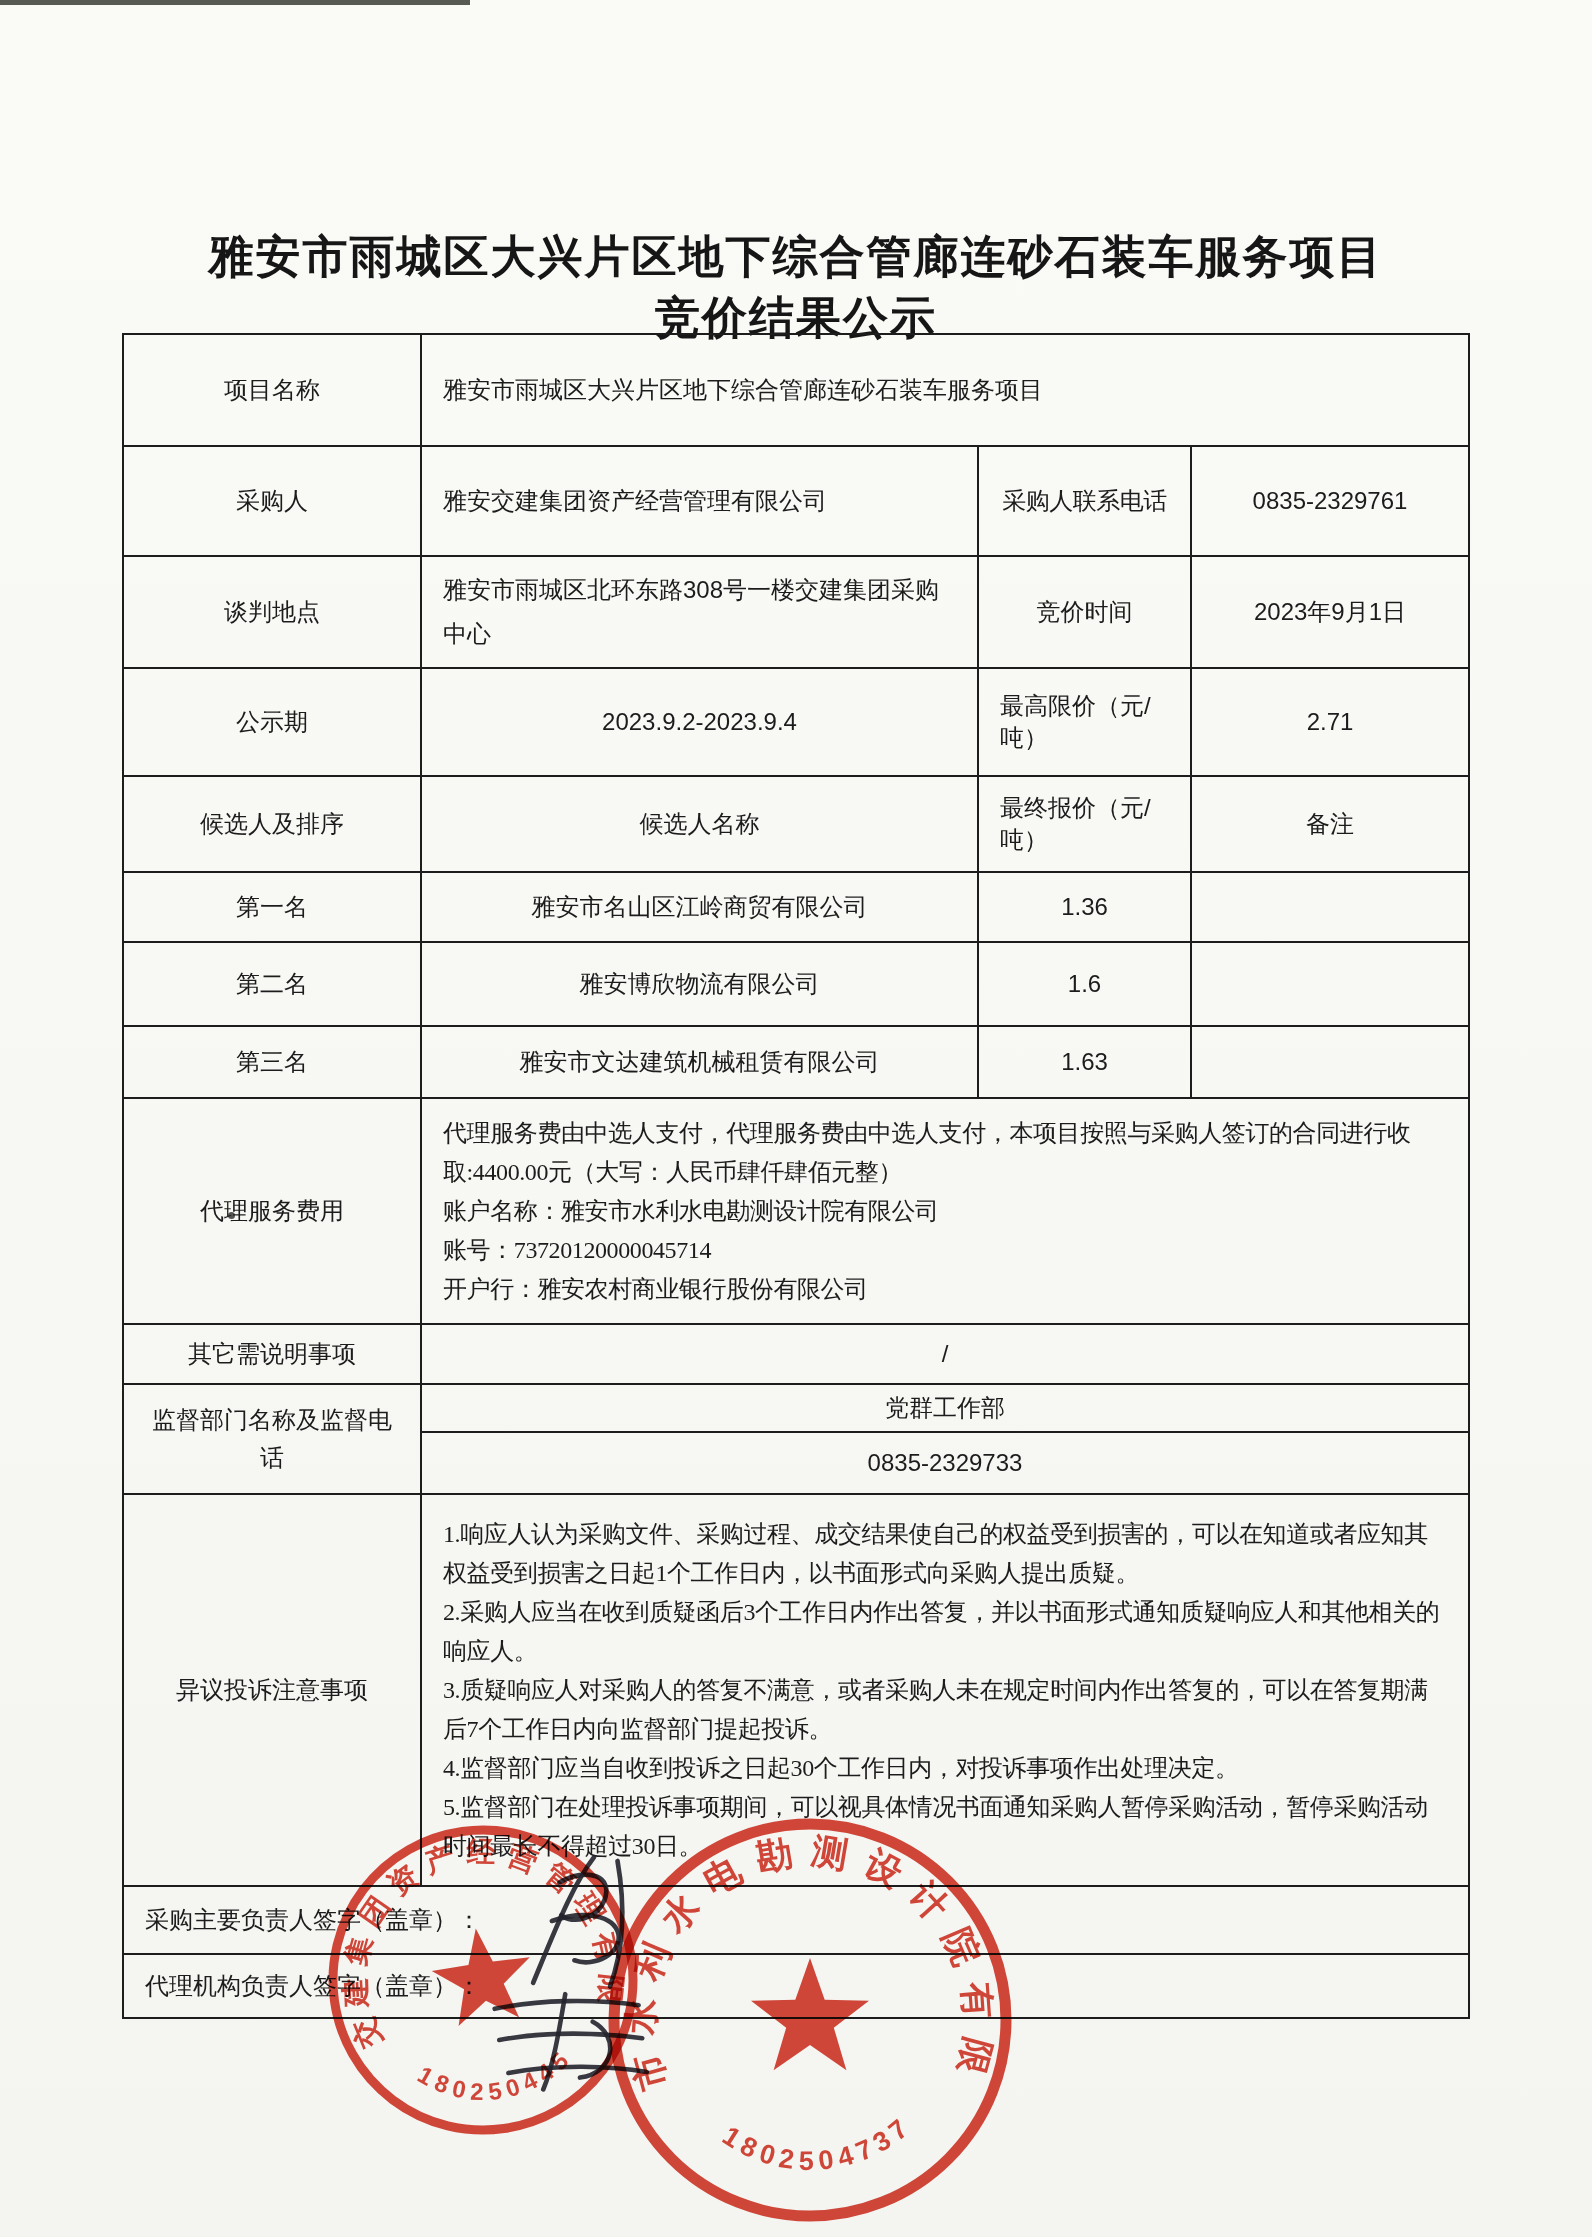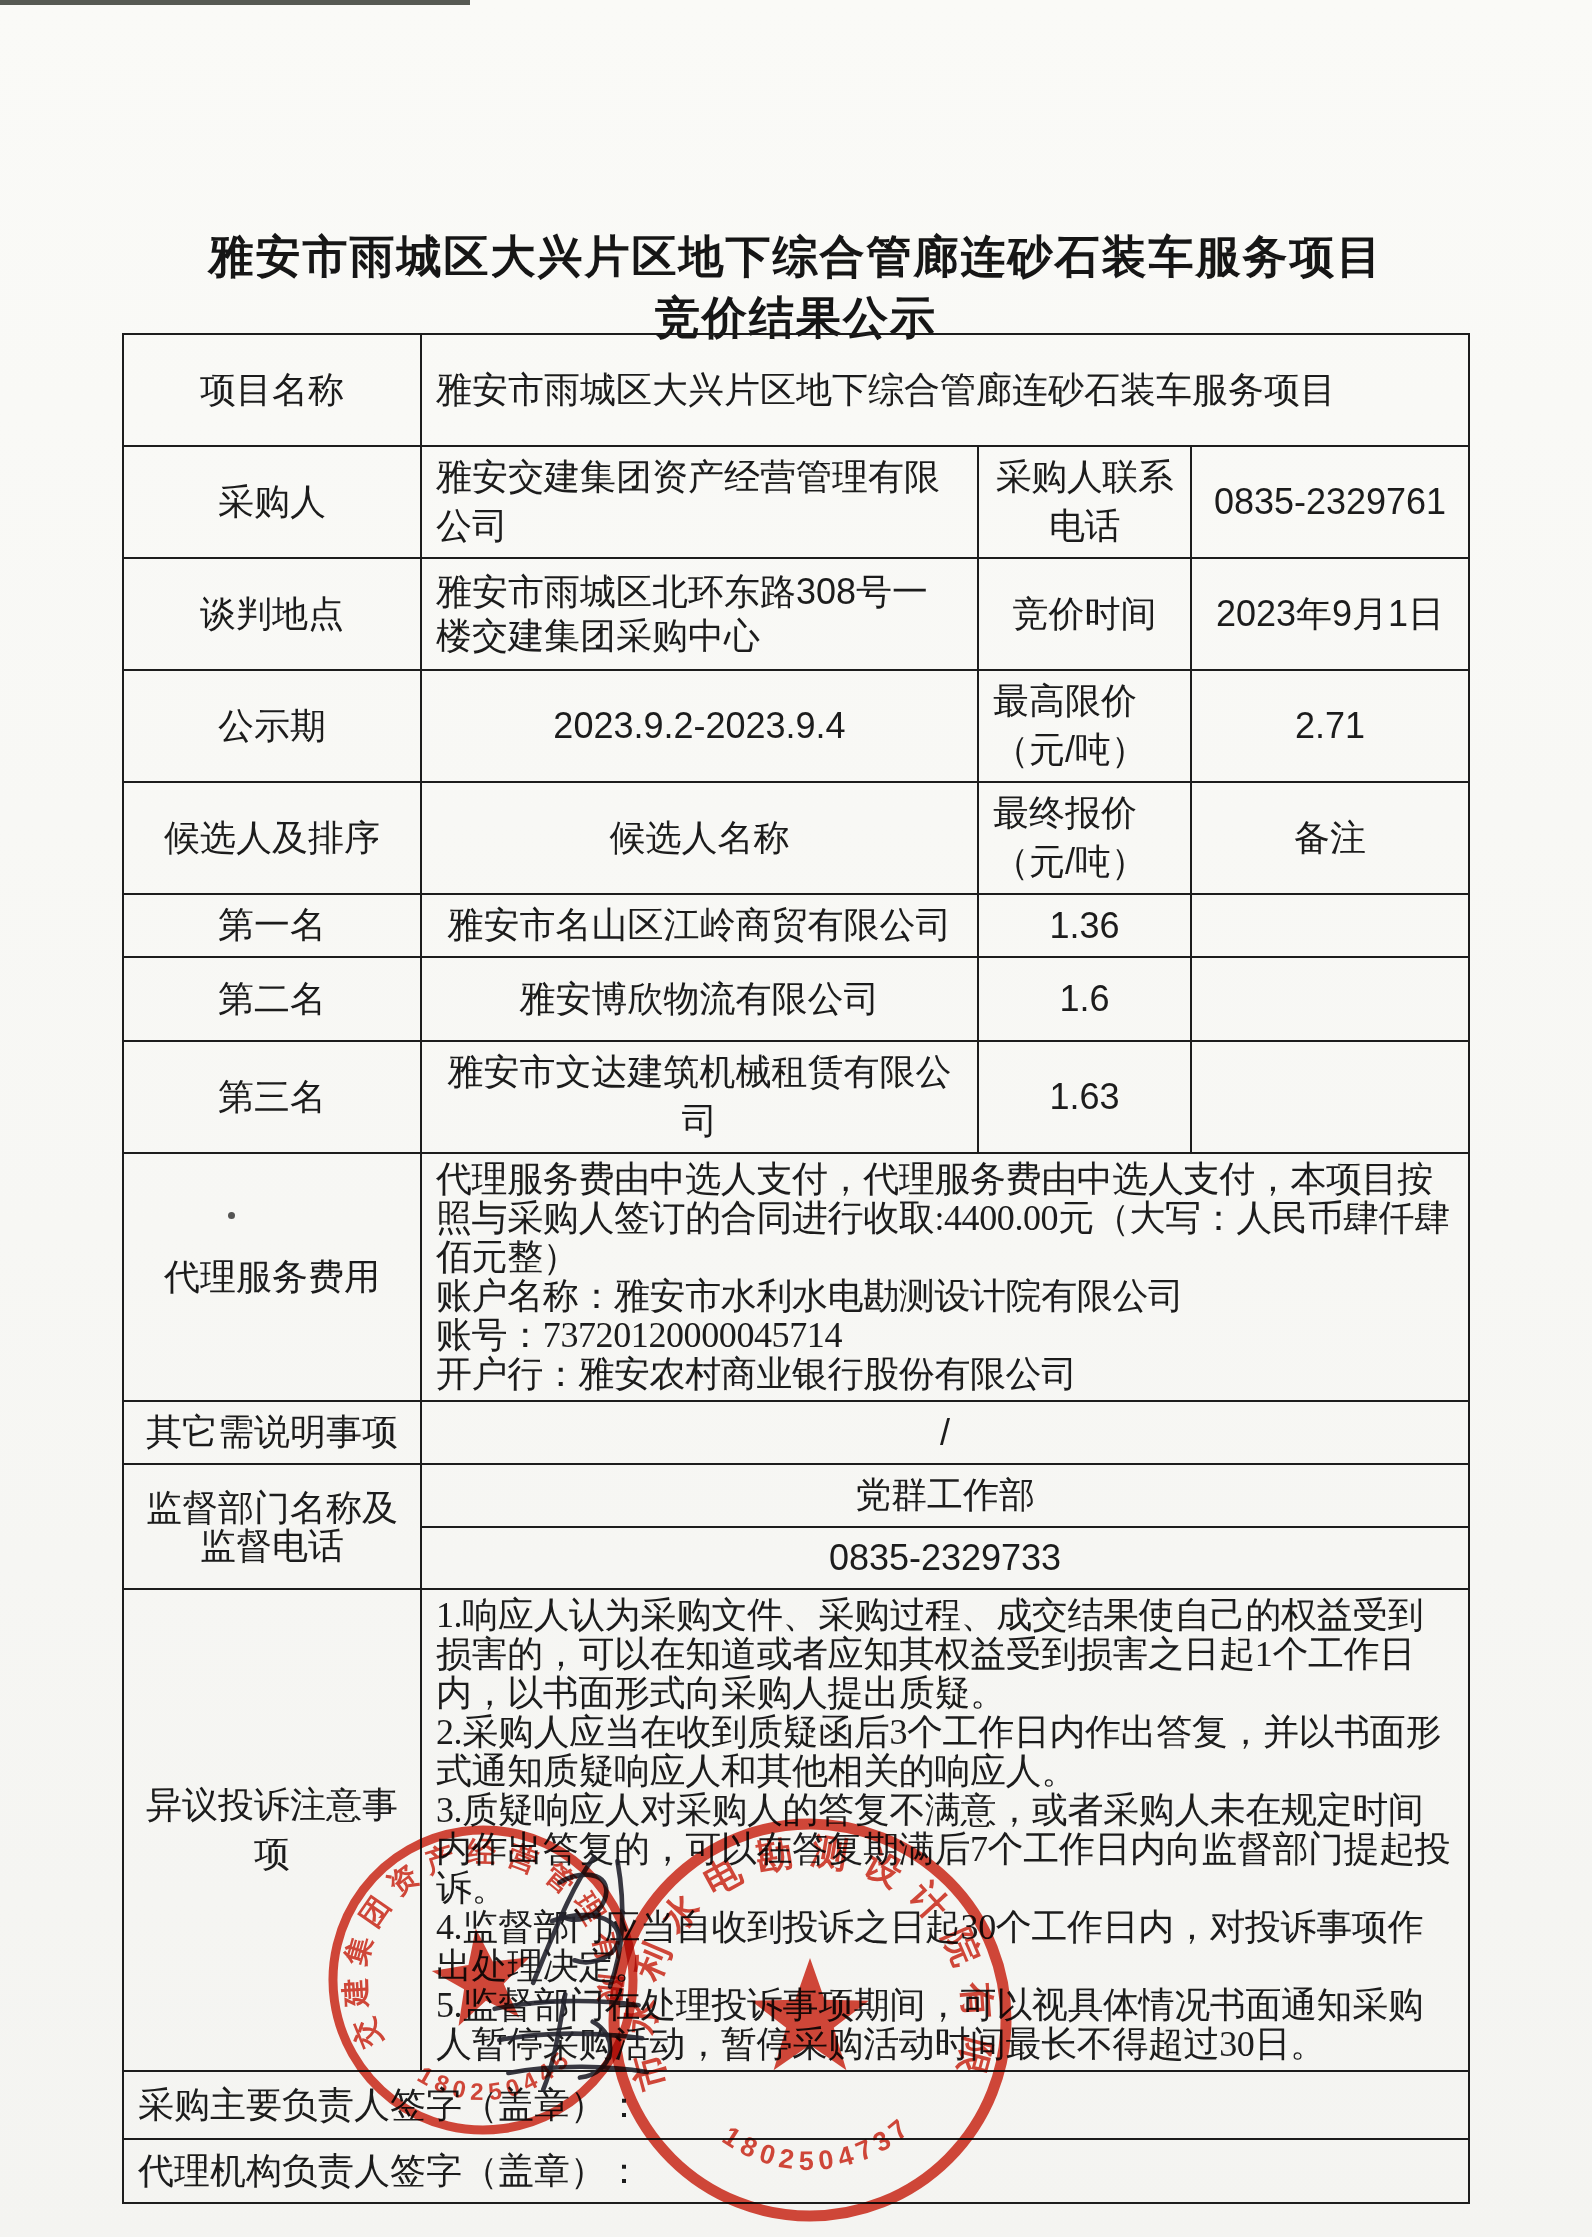--- a/index.html
+++ b/index.html
@@ -25,21 +25,21 @@
     position:absolute;top:196px;left:0;width:100%;
     text-align:center;font-size:45px;font-weight:bold;
     line-height:61px;letter-spacing:2px;color:#161616;
   }
   table.doc{
     position:absolute;left:122px;top:333px;width:1346px;
     border-collapse:collapse;table-layout:fixed;
   }
   table.doc td{
     border:2px solid #1d1d1d;
-    font-size:36px;padding:6px 14px;vertical-align:middle;
+    font-size:24px;padding:6px 21px;vertical-align:middle;
     overflow:hidden;
   }
   .c{text-align:center;}
   .l{text-align:left;}
   .para{font-size:28px;line-height:39px;letter-spacing:-0.4px;font-family:Liberation Serif, serif;}
   .para .line{margin:0;}
   .venue{font-size:28px;line-height:44px;}
   .tight{font-size:27px;padding:6px 6px;letter-spacing:-0.5px;}
   .lab-sm{font-size:27px;line-height:38px;}
   .sign-row td{padding-left:8px;font-size:30px;}
@@ -96,21 +96,21 @@
       <td class="c">2.71</td>
     </tr>
 
     <tr style="height:96px">
       <td class="c">候选人及排序</td>
       <td class="c">候选人名称</td>
       <td class="l">最终报价（元/吨）</td>
       <td class="c">备注</td>
     </tr>
 
-    <tr style="height:61px">
+    <tr style="height:70px">
       <td class="c">第一名</td>
       <td class="c">雅安市名山区江岭商贸有限公司</td>
       <td class="c">1.36</td>
       <td class="c"></td>
     </tr>
 
     <tr style="height:84px">
       <td class="c">第二名</td>
       <td class="c">雅安博欣物流有限公司</td>
       <td class="c">1.6</td>

